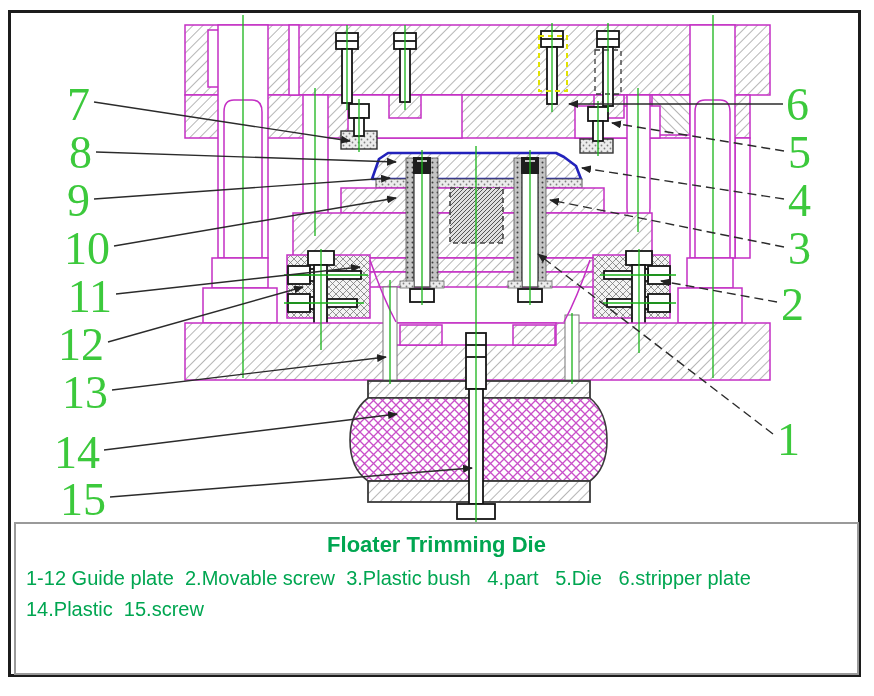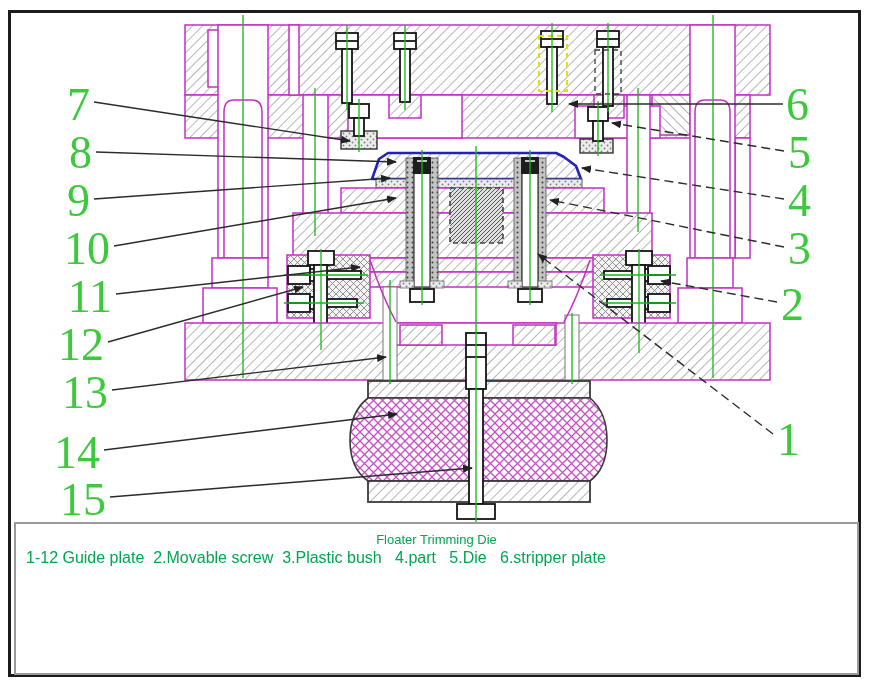--- a/index.html
+++ b/index.html
@@ -9,23 +9,23 @@
          border:3px solid #1c1c1c;box-sizing:border-box;background:#ffffff;}
   svg.dwg{position:absolute;left:0;top:0;width:874px;height:696px;}
   .mg{stroke:#c42fc4;stroke-width:1.5;}
   .blk{stroke:#151515;stroke-width:1.8;}
   .grn{stroke:#1ab41a;stroke-width:1.3;fill:none;}
   .leader{stroke:#2b2b2b;stroke-width:1.4;fill:none;}
   .plabel{font-family:"Liberation Serif",serif;font-size:46px;fill:#3cc93c;}
   .legend{position:absolute;left:14px;top:522px;width:845px;height:153px;
           border:2px solid #9a9a9a;box-sizing:border-box;background:#ffffff;
           color:#00a651;}
-  .legend-title{margin-top:8px;text-align:center;font-size:13px;font-weight:normal;
+  .legend-title{margin-top:8px;text-align:center;font-size:22px;font-weight:bold;
                 white-space:pre-wrap;}
-  .legend-line{margin-left:10px;font-size:16px;line-height:22px;
+  .legend-line{margin-left:10px;margin-top:9px;font-size:20px;line-height:22px;
                white-space:pre-wrap;}
 </style>
 </head>
 <body>
 
 <div class="stage">
   <div class="frame"></div>
 
   <svg class="dwg" viewBox="0 0 874 696">
     <defs>
@@ -257,14 +257,15 @@
         <g>
           <line x1="110" y1="497" x2="472" y2="468" class="leader" marker-end="url(#arrow)"></line>
           <text x="106" y="515" text-anchor="end" class="plabel" fill="#3cc93c">15</text>
         </g>
       </g>
   </svg>
 
   <div class="legend">
     <div class="legend-title">Floater Trimming Die</div>
     <div class="legend-line">1-12 Guide plate  2.Movable screw  3.Plastic bush   4.part   5.Die   6.stripper plate</div>
+    <div class="legend-line">14.Plastic  15.screw</div>
   </div>
 </div>
 
 </body></html>

